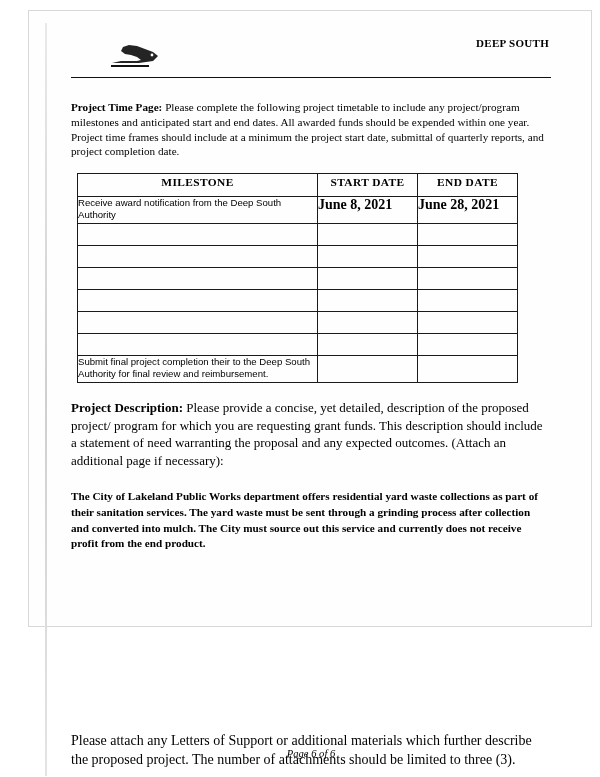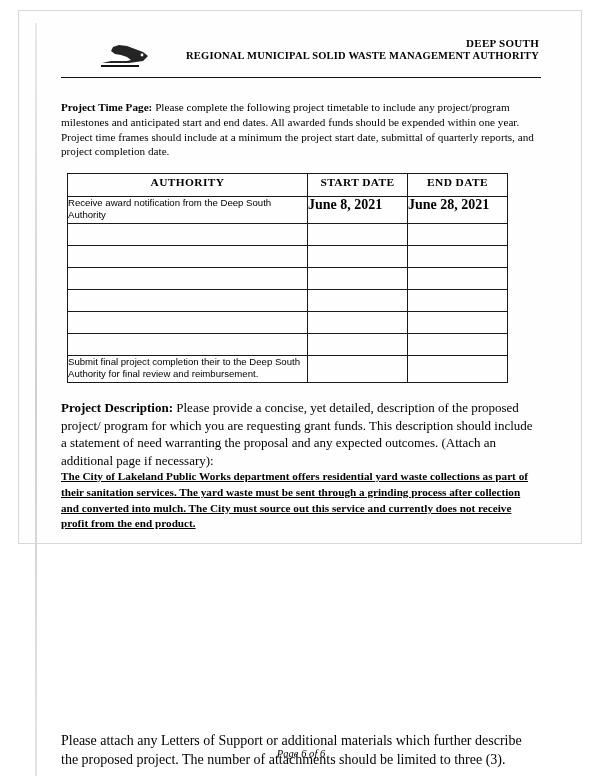--- a/index.html
+++ b/index.html
@@ -10,24 +10,24 @@
   body {
     width: 600px;
     height: 777px;
     font-family: "Liberation Serif", serif;
     color: #000;
     position: relative;
     overflow: hidden;
   }
   .page {
     position: absolute;
-    left: 18px;
+    left: 28px;
     top: 10px;
     width: 564px;
-    height: 534px;
+    height: 617px;
     background: #fefefe;
     border: 1px solid #d8d8d8;
     box-sizing: border-box;
   }
   .scan-edge-left {
     position: absolute;
     left: 16px;
     top: 12px;
     width: 2px;
     height: 753px;
@@ -118,22 +118,21 @@
   
   .desc-para {
     font-size: 13px;
     line-height: 1.35;
     margin-top: 16px;
   }
   .bold-block {
     font-size: 11.2px;
     font-weight: bold;
     line-height: 1.4;
-    margin-top: 0;
-    text-decoration: underline;
+    margin-top: 20px;
   }
   .cost-line {
     font-size: 11.2px;
     font-weight: bold;
     margin-top: 16px;
   }
   .footer-note {
     position: absolute;
     left: 42px;
     top: 686px;
@@ -164,35 +163,34 @@
     <div class="header">
       <div class="logo">
         <svg viewBox="0 0 52 30" width="52" height="30" aria-hidden="true">
           <path d="M3 24 L30 24 L44 22 L49 17 L44 13 L36 10 L28 7 L20 6 L14 8 L12 12 L16 15 L22 16 L28 18 L32 21 L28 22 L12 22 Z" fill="#111" opacity="0.92"></path>
           <path d="M2 27 L40 27" stroke="#111" stroke-width="2" fill="none"></path>
           <circle cx="43" cy="16" r="1.4" fill="#fff"></circle>
         </svg>
       </div>
       <div class="header-text">
         <div class="header-line1">DEEP SOUTH</div>
-        <div class="header-line2">REGIONAL MUNICIPAL SOLID WASTE MANAGEMENT AUTHORITY</div>
       </div>
     </div>
 
     <div class="para"><b>Project Time Page:</b><span> Please complete the following project timetable to include any project/program milestones and anticipated start and end dates.  All awarded funds should be expended within one year.  Project time frames should include at a minimum the project start date, submittal of quarterly reports, and project completion date.</span></div>
 
     <table class="milestones">
       <colgroup>
         <col class="col-milestone">
         <col class="col-start">
         <col class="col-end">
       </colgroup>
       <thead>
         <tr>
-          <th>AUTHORITY</th>
+          <th>MILESTONE</th>
           <th>START DATE</th>
           <th>END DATE</th>
         </tr>
       </thead>
       <tbody>
         <tr class="first-row">
           <td class="milestone-cell">Receive award notification from the Deep South Authority</td>
           <td class="date-cell">June 8, 2021</td>
           <td class="date-cell">June 28, 2021</td>
         </tr>

